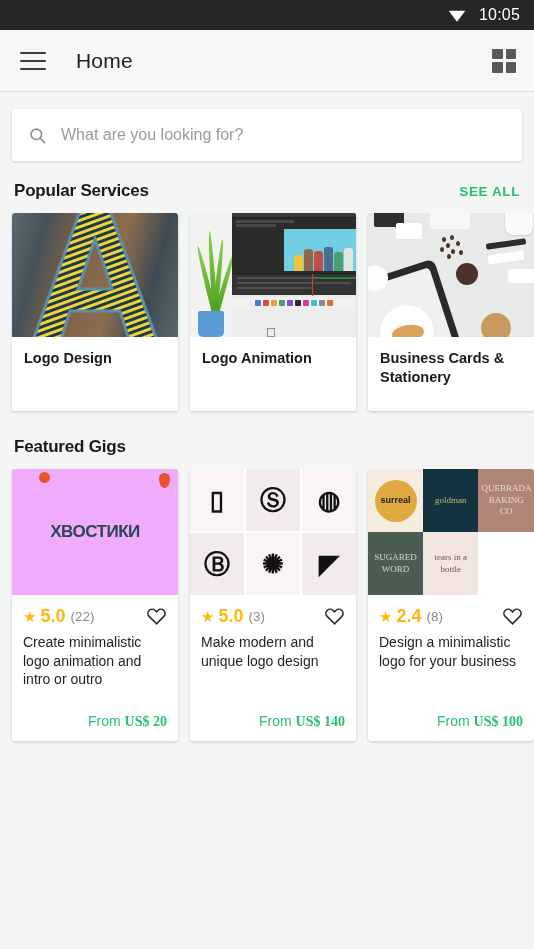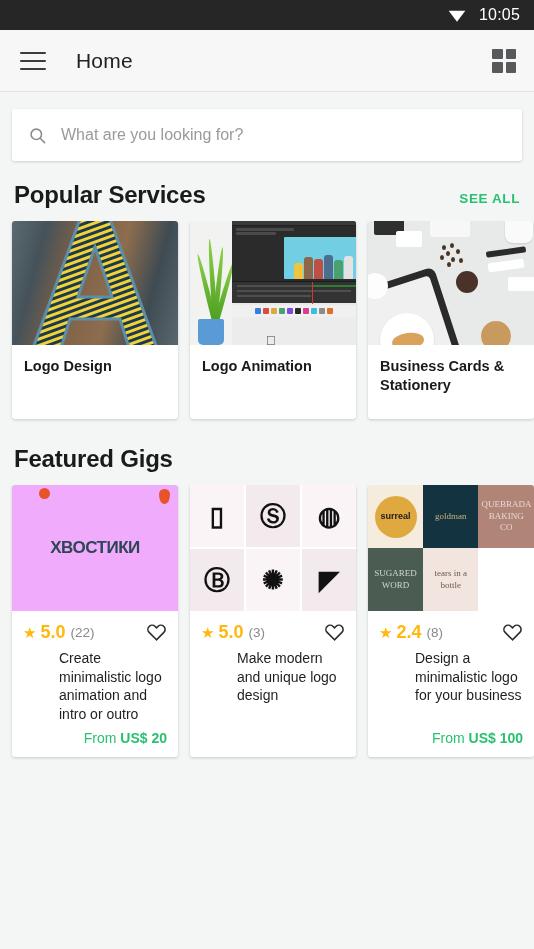--- a/index.html
+++ b/index.html
@@ -59,21 +59,21 @@
     color:#701a75; background:transparent;
     font-family:"Liberation Sans", sans-serif;
   }
   .search-input::placeholder{ color:#9a9a9a; }
 
   
   .section-head{
     display:flex; align-items:baseline; justify-content:space-between;
     padding:20px 14px 12px 14px;
   }
-  .section-title{ font-size:24px; font-weight:bold; color:#1a1a1a; letter-spacing:-.2px; }
+  .section-title{ font-size:17px; font-weight:bold; color:#1a1a1a; letter-spacing:-.2px; }
   .see-all{
     font-size:13.5px; font-weight:bold; letter-spacing:.6px;
     color:#29c16f; cursor:pointer;
   }
 
   
   .rail{ display:flex; gap:12px; padding:0 12px 6px 12px; overflow:hidden; }
 
   
   .service-card{
@@ -193,27 +193,27 @@
     display:flex; flex-direction:column; height:272px;
   }
   .gig-thumb{ height:126px; width:100%; position:relative; overflow:hidden; }
   .gig-body{ padding:9px 11px 0 11px; display:flex; flex-direction:column; flex:1; }
   .gig-rating{ display:flex; align-items:center; height:24px; }
   .star{ color:#ffb80b; font-size:15px; margin-right:4px; line-height:1; }
   .rating-val{ color:#ffb80b; font-size:18px; font-weight:bold; }
   .rating-count{ color:#8a8a8a; font-size:13.5px; margin-left:5px; }
   .heart{ margin-left:auto; width:21px; height:21px; cursor:pointer; }
   .gig-title{
-    font-size:14px; color:#1f1f1f; line-height:1.33; margin-top:5px;margin-left:36px;
+    font-size:14px; color:#1f1f1f; line-height:1.33; margin-top:5px;
   }
   .gig-price{
     margin-top:auto; text-align:right; padding-bottom:11px;
     font-size:14px; color:#29c16f;
   }
-  .gig-price b{ font-weight:bold; }
+  .gig-price b{ font-weight:bold;font-family:Liberation Serif, serif; }
 
   
   .thumb-khvostiki{
     background:#f0abfc; display:flex; align-items:center; justify-content:center;
   }
   .khv-text{
     font-size:17px; font-weight:bold; color:#2d4654; letter-spacing:-.5px;
     position:relative;
   }
   .khv-dot{
@@ -440,20 +440,24 @@
       <div class="gig-body">
         <div class="gig-rating">
           <span class="star">★</span>
           <span class="rating-val">5.0</span>
           <span class="rating-count">(3)</span>
           <svg class="heart" viewBox="0 0 24 24">
             <path d="M12 20.3 L3.6 11.9 a4.8 4.8 0 0 1 6.8-6.8 L12 6.7 l1.6-1.6 a4.8 4.8 0 0 1 6.8 6.8 Z" fill="none" stroke="#2b2b2b" stroke-width="1.8"></path>
           </svg>
         </div>
         <div class="gig-title">Make modern and unique logo design</div>
+        <div class="gig-price">
+          <span>From</span>
+          <b>US$ 140</b>
+        </div>
       </div>
     </div>
 
     <div class="gig-card">
       <div class="gig-thumb">
         <div class="brandgrid">
           <div class="cell b1">
             <span class="blob">surreal</span>
           </div>
           <div class="cell b2 serifmark">goldman</div>

